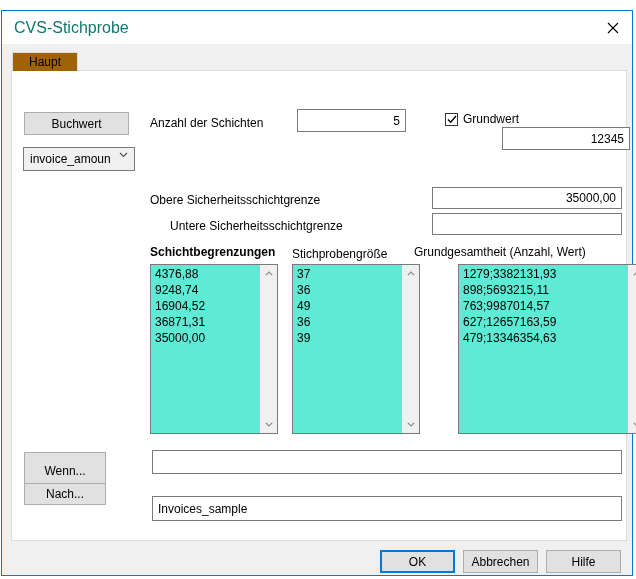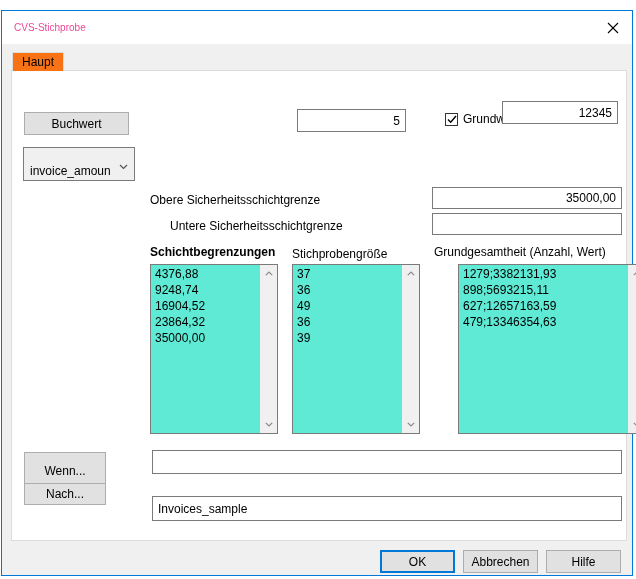--- a/index.html
+++ b/index.html
@@ -8,28 +8,28 @@
 
   .page { position: relative; width: 636px; height: 579px; background: #fff; overflow: hidden; }
 
   .window {
     position: absolute; left: 1px; top: 10px; width: 632px; height: 566px;
     border: 1px solid #0078d7; background: #f0f0f0;
   }
 
   
   .titlebar { position: absolute; left: 0; top: 0; width: 100%; height: 33px; background: #ffffff; }
-  .title { position: absolute; left: 12px; top: 0; line-height: 33px; font-size: 10px; color: #ec4899; }
+  .title { position: absolute; left: 12px; top: 0; line-height: 33px; font-size: 16px; color: #0f766e; }
   .close-btn { position: absolute; right: 0; top: 0; width: 38px; height: 33px;
     display: flex; align-items: center; justify-content: center; cursor: pointer; }
 
   
   .tab {
-    position: absolute; left: 10px; top: 41px; height: 19px; padding: 0 9px;
-    background: #f97316; border: 1px solid #dcdcdc; border-bottom: none;
+    position: absolute; left: 10px; top: 41px; height: 19px; padding: 0 16px;
+    background: #a16207; border: 1px solid #dcdcdc; border-bottom: none;
     line-height: 18px; z-index: 2;
   }
   .panel {
     position: absolute; left: 9px; top: 59px; width: 616px; height: 471px;
     background: #ffffff; border: 1px solid #dcdcdc; z-index: 1;
   }
 
   
   .btn {
     position: absolute; background: #e1e1e1; border: 1px solid #adadad;
@@ -42,39 +42,39 @@
     padding: 0 5px; outline: none;
   }
   .tbox.num { text-align: right; }
   .lbl { position: absolute; white-space: nowrap; color: #000; }
 
   
   .buchwert-btn { left: 12px; top: 41px; width: 105px; height: 23px; }
   .combobox {
     position: absolute; left: 11px; top: 76px; width: 112px; height: 24px;
     background: #f0f0f0; border: 1px solid #7a7a7a; cursor: pointer;
-    display: flex; align-items: flex-start; padding: 16px 6px; justify-content: space-between;
+    display: flex; align-items: flex-start; padding: 4px 6px; justify-content: space-between;
   }
   .anzahl-lbl { left: 138px; top: 45px; }
   .anzahl-input { left: 285px; top: 38px; width: 109px; height: 23px; }
   .checkbox-wrap { position: absolute; left: 405px; top: 41px; display: flex; align-items: center; cursor: pointer; padding-left: 28px; }
   .checkbox-box { width: 13px; height: 13px; border: 1px solid #333333; background: #ffffff;
     display: flex; align-items: center; justify-content: center; margin-right: 5px; }
-  .grundwert-input { left: 490px; top: 30px; width: 116px; height: 23px; padding-left: 8px; }
+  .grundwert-input { left: 490px; top: 56px; width: 128px; height: 23px; padding-left: 8px; }
 
   
   .obere-lbl  { left: 138px; top: 122px; }
   .obere-input { left: 420px; top: 116px; width: 190px; height: 22px; }
   .untere-lbl { left: 138px; top: 148px; margin-left: 20px; }
   .untere-input { left: 420px; top: 142px; width: 190px; height: 22px; }
 
   
   .list-lbl-1 { left: 138px; top: 174px; font-weight: bold; }
   .list-lbl-2 { left: 280px; top: 176px; }
-  .list-lbl-3 { left: 422px; top: 174px; }
+  .list-lbl-3 { left: 402px; top: 174px; }
   .listbox {
     position: absolute; top: 193px; height: 170px; background: #5eead4;
     border: 1px solid #7a7a7a; overflow: hidden;
   }
   .listbox-1 { left: 138px; width: 128px; }
   .listbox-2 { left: 280px; width: 128px; }
   .listbox-3 { left: 446px; width: 188px; }
   .list-items { position: absolute; left: 0; top: 1px; right: 17px; bottom: 0; }
   .li { padding: 1px 4px 0 4px; line-height: 15px; white-space: nowrap; cursor: default; }
   .vscroll { position: absolute; top: 0; right: 0; width: 17px; height: 100%; background: #f0f0f0; }
@@ -121,20 +121,21 @@
 
       <button class="btn buchwert-btn">Buchwert</button>
 
       <div class="combobox">
         <span>invoice_amoun</span>
         <svg width="9" height="6" viewBox="0 0 9 6">
           <polyline points="1,1 4.5,4.5 8,1" fill="none" stroke="#555" stroke-width="1.2"></polyline>
         </svg>
       </div>
 
+      <span class="lbl anzahl-lbl">Anzahl der Schichten</span>
       <input class="tbox num anzahl-input" value="5" style="">
 
       <div class="checkbox-wrap">
         <span class="checkbox-box">
           <svg width="10" height="9" viewBox="0 0 10 9" id="grundwert-checkmark">
             <polyline points="1,4.5 3.7,7.2 9,1" fill="none" stroke="#000" stroke-width="1.4"></polyline>
           </svg>
         </span>
         <span>Grundwert</span>
       </div>
@@ -148,21 +149,21 @@
 
       <span class="lbl list-lbl-1">Schichtbegrenzungen</span>
       <span class="lbl list-lbl-2">Stichprobengröße</span>
       <span class="lbl list-lbl-3">Grundgesamtheit (Anzahl, Wert)</span>
 
       <div class="listbox listbox-1">
         <div class="list-items">
           <div class="li">4376,88</div>
           <div class="li">9248,74</div>
           <div class="li">16904,52</div>
-          <div class="li">23864,32</div>
+          <div class="li">36871,31</div>
           <div class="li">35000,00</div>
         </div>
         <div class="vscroll">
           <div class="scroll-arrow up">
             <svg width="8" height="5" viewBox="0 0 8 5">
                 <polyline points="0.8,4.2 4,1 7.2,4.2" fill="none" stroke="#8a8a8a" stroke-width="1.2"></polyline>
               </svg>
           </div>
           <div class="scroll-arrow down">
             <svg width="8" height="5" viewBox="0 0 8 5">
@@ -191,20 +192,21 @@
                 <polyline points="0.8,0.8 4,4 7.2,0.8" fill="none" stroke="#8a8a8a" stroke-width="1.2"></polyline>
               </svg>
           </div>
         </div>
       </div>
 
       <div class="listbox listbox-3">
         <div class="list-items">
           <div class="li">1279;3382131,93</div>
           <div class="li">898;5693215,11</div>
+          <div class="li">763;9987014,57</div>
           <div class="li">627;12657163,59</div>
           <div class="li">479;13346354,63</div>
         </div>
         <div class="vscroll">
           <div class="scroll-arrow up">
             <svg width="8" height="5" viewBox="0 0 8 5">
                 <polyline points="0.8,4.2 4,1 7.2,4.2" fill="none" stroke="#8a8a8a" stroke-width="1.2"></polyline>
               </svg>
           </div>
           <div class="scroll-arrow down">

